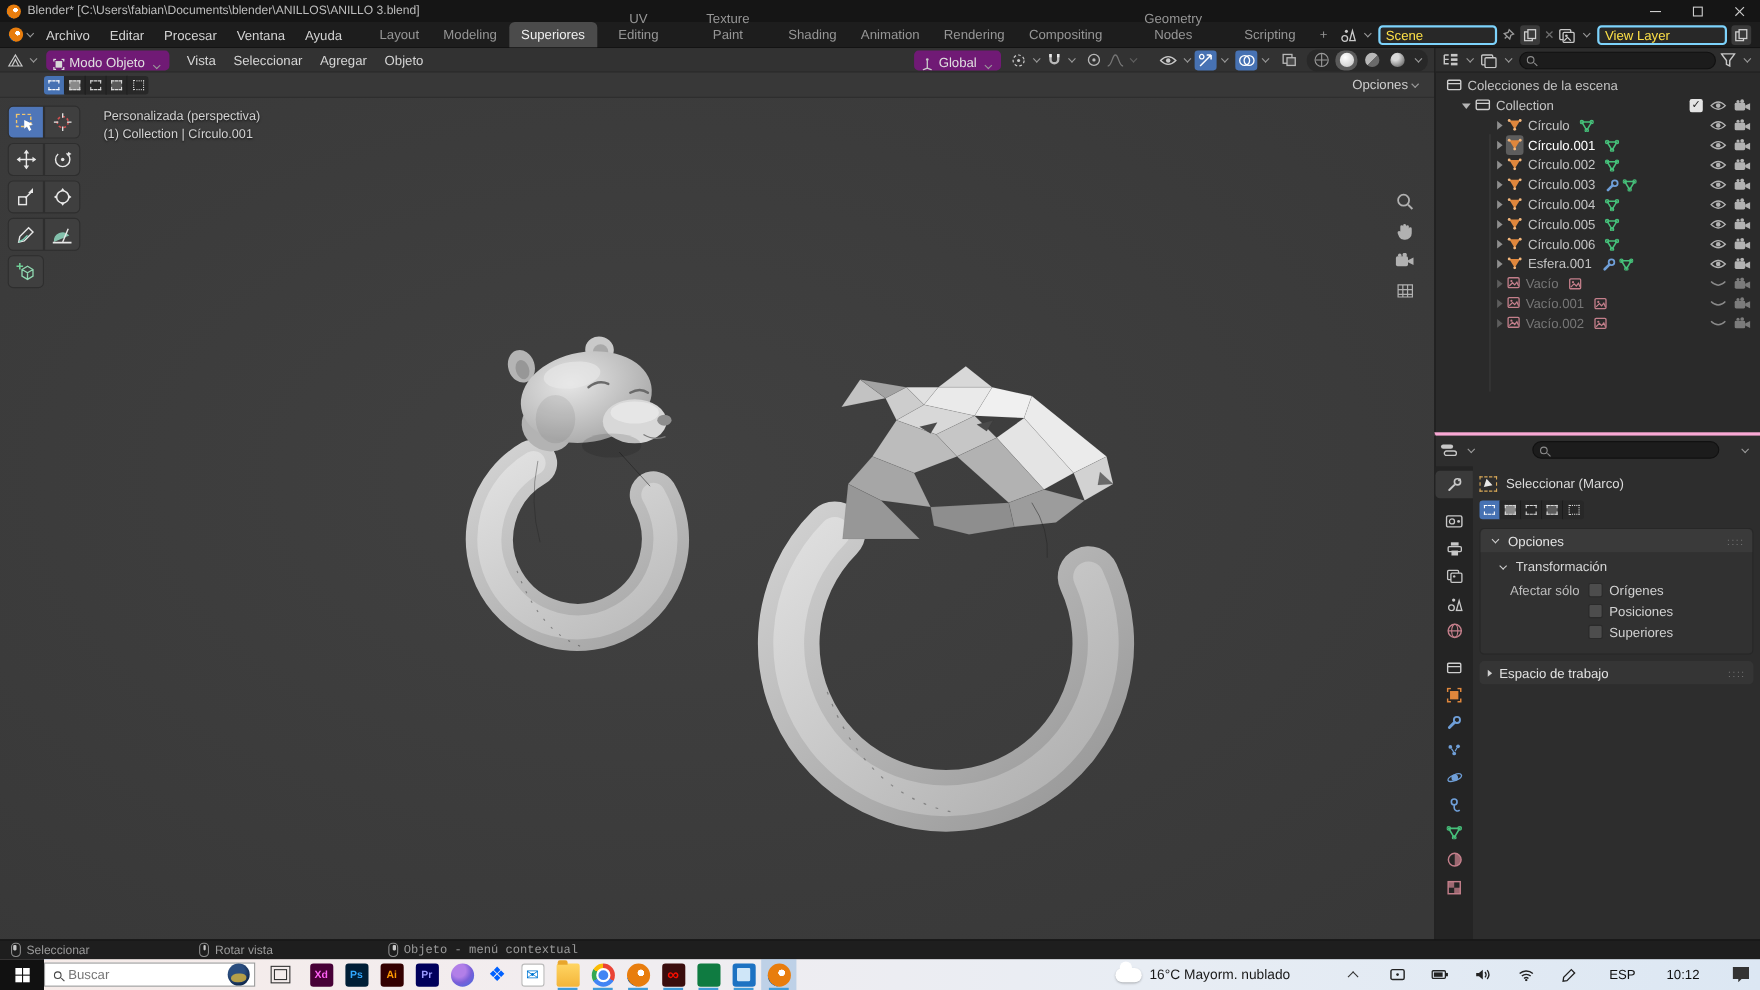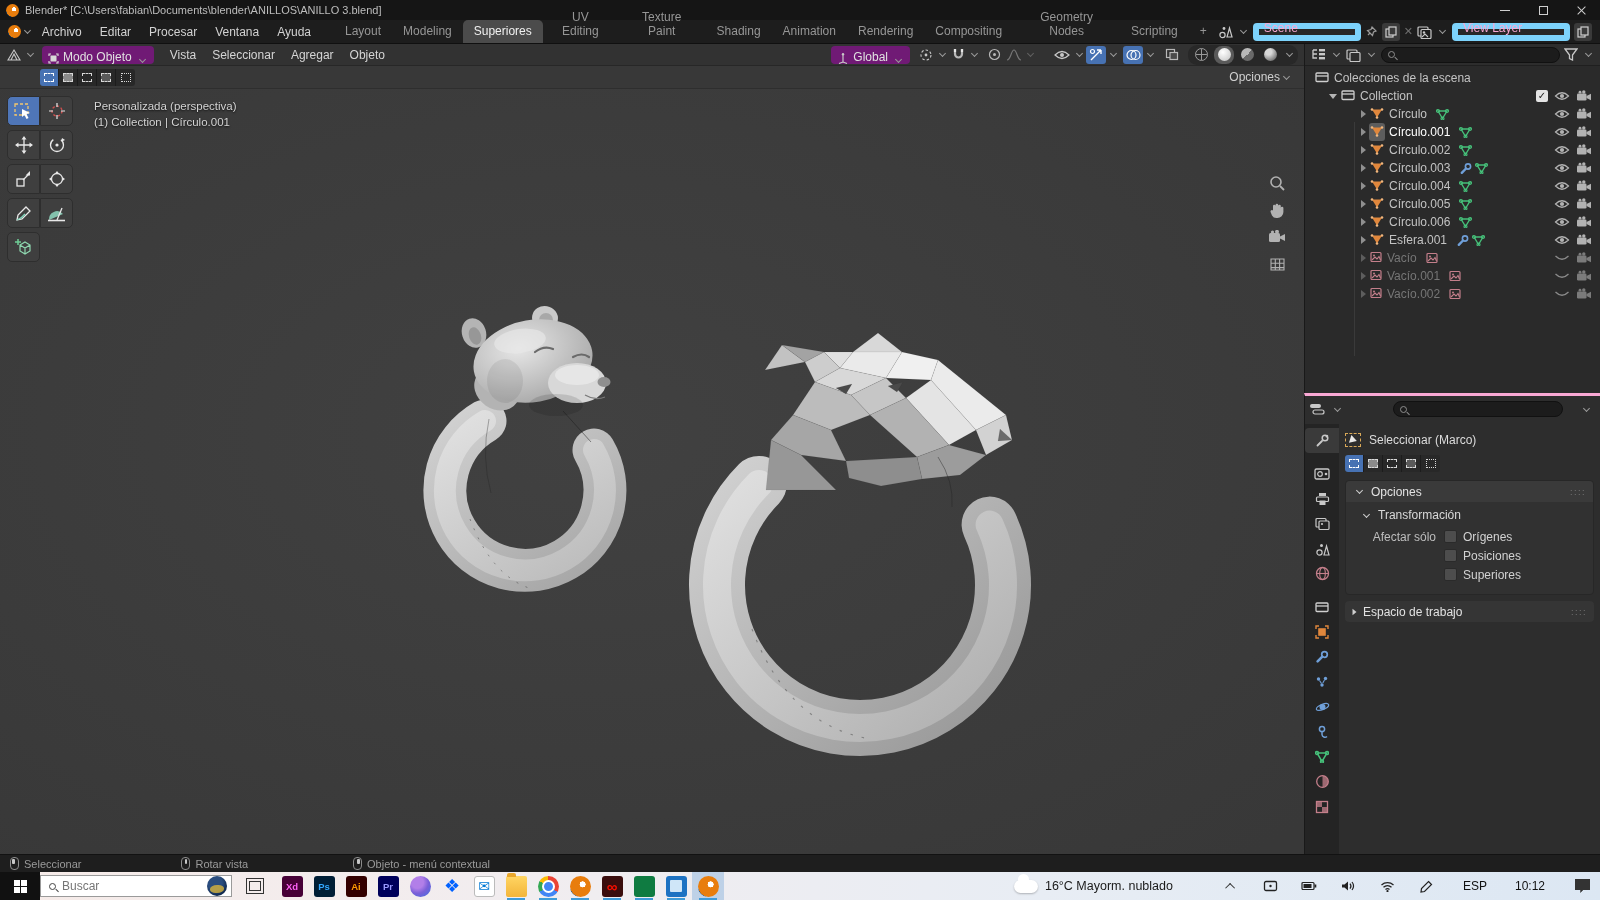--- a/index.html
+++ b/index.html
@@ -28,21 +28,21 @@
   .glyph-close::before,.glyph-close::after { content:""; position:absolute; left:5px; top:0; width:1.2px; height:11px; background:#cfcfcf; }
   .glyph-close::before { transform:rotate(45deg);} .glyph-close::after { transform:rotate(-45deg);}
 
   
   #menubar { left:0; top:20px; width:1600px; height:24px; background:#1d1d1d; display:flex; align-items:center; border-bottom:1px solid #101010; }
   .menu-item { padding:3px 9px; color:#d2d2d2; font-size:12px; border-radius:3px; }
   #workspaces { display:flex; margin-left:14px; height:100%; align-items:flex-end; }
   .ws-tab { padding:4px 11px 5px; color:#969696; font-size:12px;text-align:center; }
   .ws-tab.active { background:#4b4b4b; color:#f0f0f0; border-radius:5px 5px 0 0; }
   #scenewidgets { margin-left:auto; display:flex; align-items:center; gap:4px; padding-right:8px; }
-  .field { background:#282828; border:6px solid #7dd3fc; border-radius:4px; height:18px; display:flex; align-items:flex-end; padding:0 5px; color:#f9a8d4; }
+  .field { background:#282828; border:2px solid #7dd3fc; border-radius:4px; height:18px; display:flex; align-items:flex-end; padding:0 5px; color:#fde047; }
   .ghost { opacity:.45; }
 
   
   #editor { left:0; top:44px; width:1304px; height:810px; background:#3c3c3c; }
   #vph { left:0; top:0; width:100%; height:22px; background:#323232; border-bottom:1px solid #272727; display:flex; align-items:center; padding:0 6px; gap:2px; }
   .vmenu { padding:2px 8px; color:#d5d5d5; }
   .pill { background:#701a75; border-radius:4px; height:18px; display:flex; align-items:flex-end; padding:0 6px; gap:4px; color:#e0e0e0; }
   .hbtn { height:18px; min-width:20px; border-radius:3px; display:flex; align-items:center; justify-content:center; padding:0 2px; }
   .hbtn.on { background:#4772b3; }
   .sph { width:13px; height:13px; border-radius:50%; }
@@ -104,21 +104,21 @@
   .sub-h { display:flex; align-items:center; gap:6px; padding:6px 7px 3px 14px; color:#d8d8d8; }
   .prow { display:flex; align-items:center; height:19px; }
   .prow .lab { width:92px; text-align:right; color:#bdbdbd; padding-right:8px; flex:none; }
   .prow .cbx { width:13px; height:13px; background:#4d4d4d; border:1px solid #2a2a2a; border-radius:2px; margin-right:6px; flex:none; }
   .prow .cblab { color:#d2d2d2; }
 
   
   #statusbar { left:0; top:854px; width:1600px; height:18px; background:#1e1e1e; border-top:1px solid #121212; display:flex; align-items:center; color:#9a9a9a; font-size:11px; }
   .hint { display:flex; align-items:center; gap:5px; margin-left:14px; }
   .hint:first-child { margin-left:10px; }
-  .hint:nth-child(2) { margin-left:100px; } .hint:nth-child(3) { margin-left:105px; }
+  .hint:nth-child(2) { margin-left:100px; } .hint:nth-child(3) { margin-left:105px;font-family:Liberation Mono, monospace; }
   .mouse { width:9px; height:13px; border:1px solid #8c8c8c; border-radius:4px; position:relative; }
   .mouse i { position:absolute; top:1px; width:3px; height:5px; background:#c8c8c8; border-radius:1px; }
   .mouse.l i { left:1px; } .mouse.m i { left:2.5px; width:2.5px; } .mouse.r i { right:1px; }
   #stats { margin-left:auto; padding-right:9px; color:#8e8e8e; }
 
   
   #taskbar { left:0; top:872px; width:1600px; height:28px;
     background:linear-gradient(90deg,#f6ebe8 0%,#f2edef 30%,#e8edf4 65%,#dce7f3 100%); display:flex; align-items:center; color:#222; }
   #startbtn { width:40px; height:28px; background:#111; display:flex; align-items:center; justify-content:center; flex:none; }
   .winlogo { width:13px; height:13px; display:grid; grid-template-columns:6px 6px; grid-gap:1px; }

